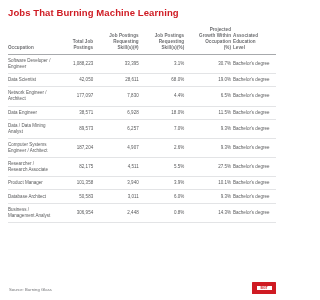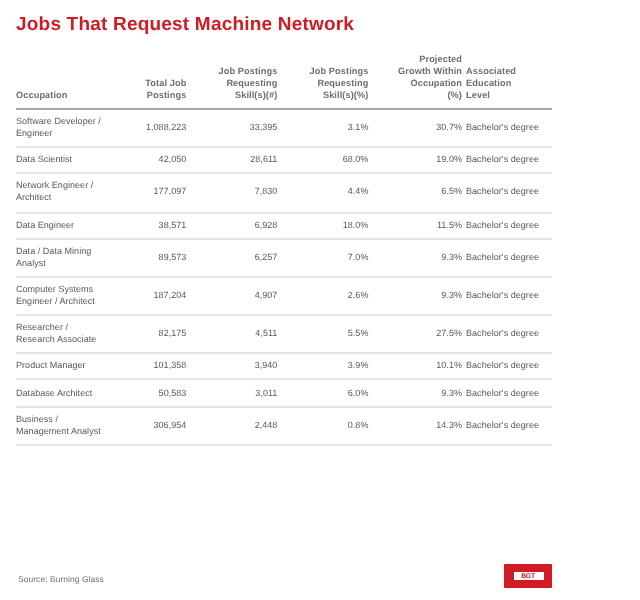--- a/index.html
+++ b/index.html
@@ -108,21 +108,21 @@
     line-height: 4px;
     overflow: hidden;
     letter-spacing: -0.1px;
   }
 </style>
 </head>
 <body>
 
 <div class="page">
 
-  <div class="title">Jobs That Request Machine Network</div>
+  <div class="title">Jobs That Burning Machine Learning</div>
 
   <table class="data">
     <thead>
       <tr>
         <th class="c-occ"><span>Occupation</span></th>
         <th class="c-tot"><span>Total Job</span><br><span>Postings</span></th>
         <th class="c-num"><span>Job Postings</span><br><span>Requesting</span><br><span>Skill(s)(#)</span></th>
         <th class="c-pct"><span>Job Postings</span><br><span>Requesting</span><br><span>Skill(s)(%)</span></th>
         <th class="c-grow"><span>Projected</span><br><span>Growth Within</span><br><span>Occupation</span><br><span>(%)</span></th>
         <th class="c-edu"><span>Associated</span><br><span>Education</span><br><span>Level</span></th>

